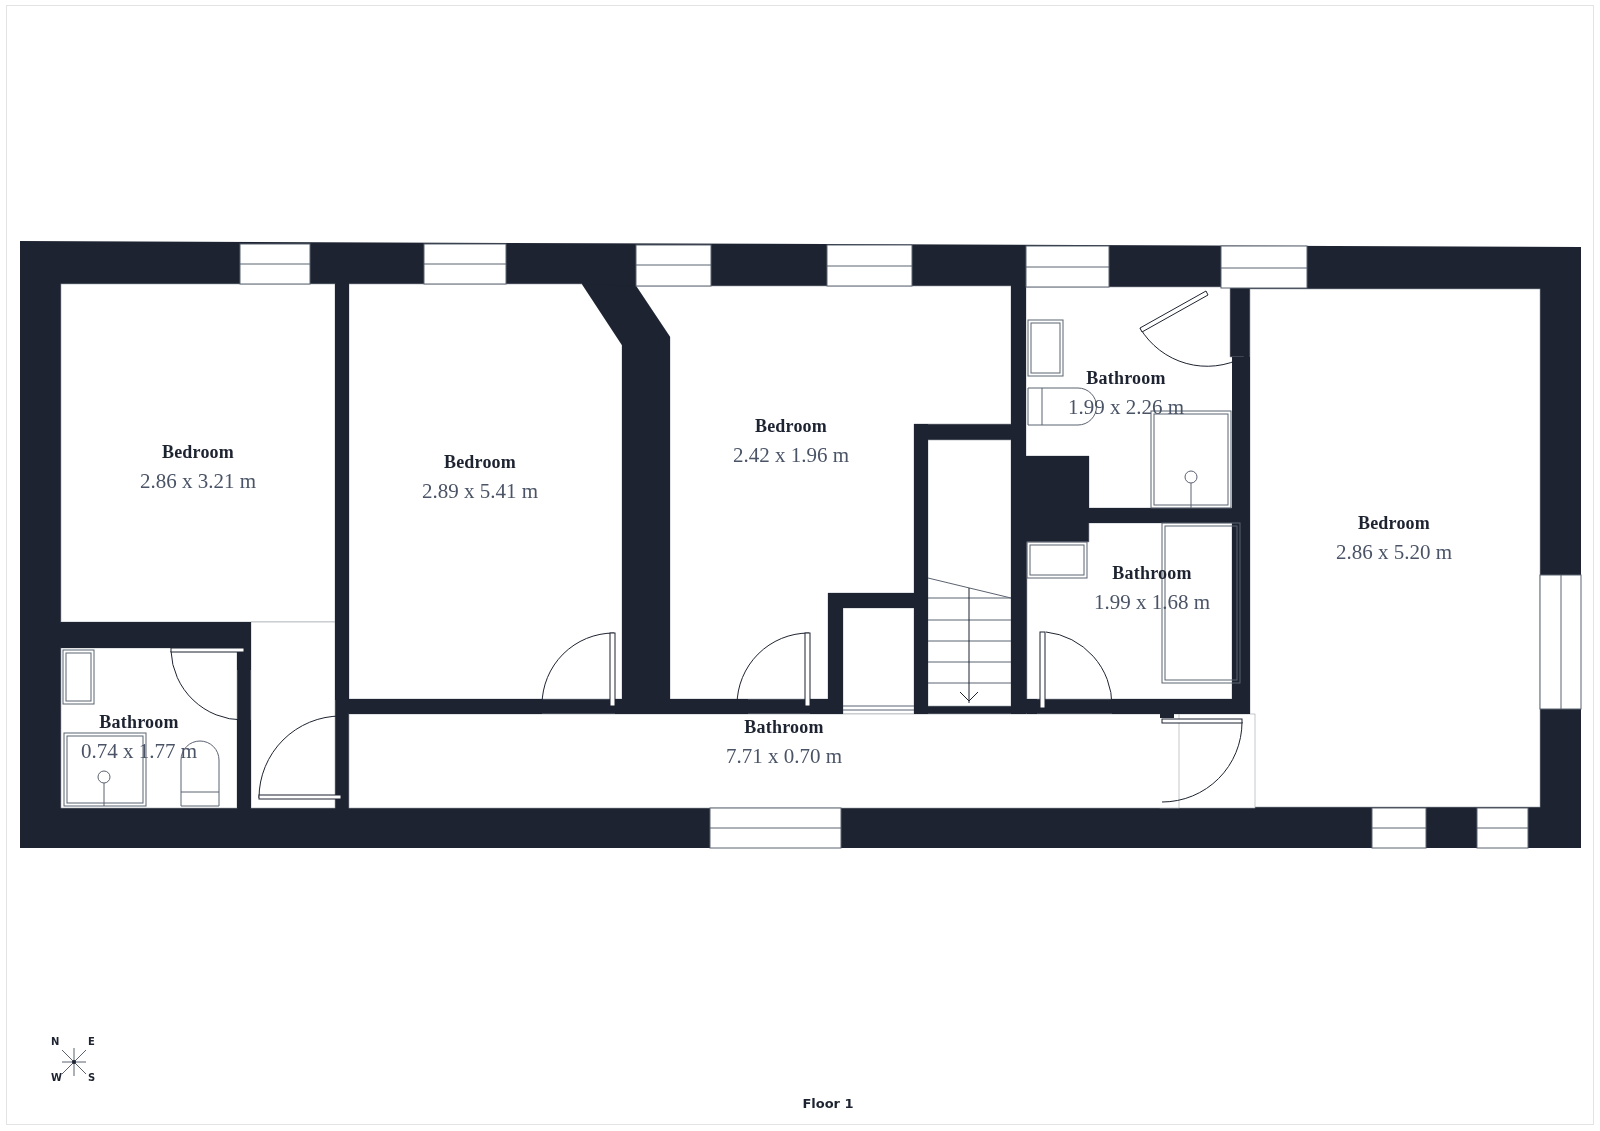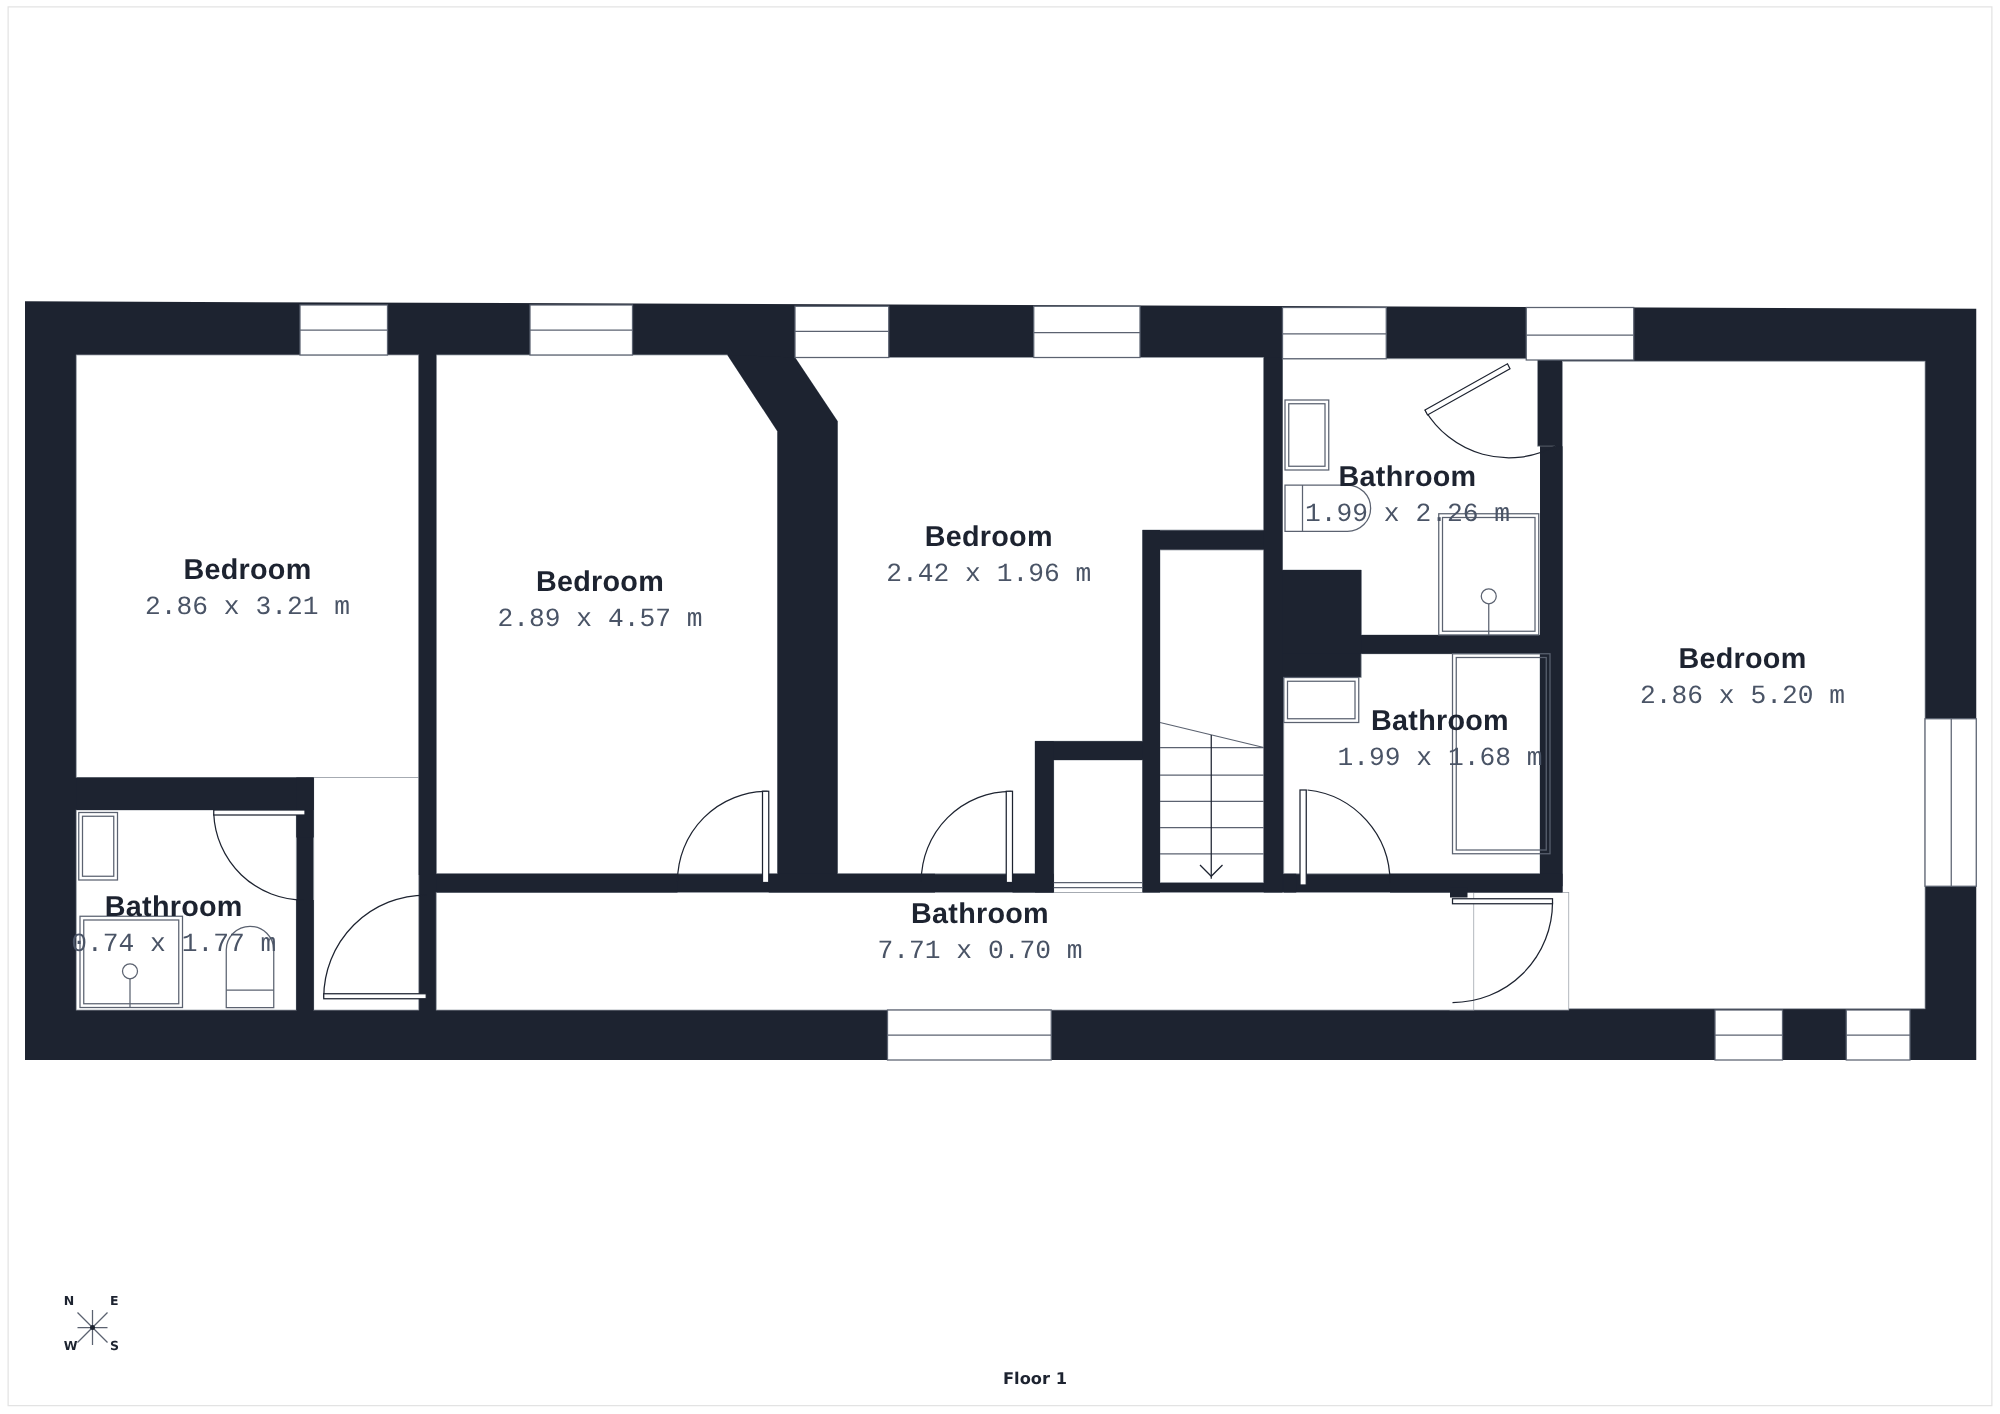--- a/index.html
+++ b/index.html
@@ -1,21 +1,21 @@
 <!DOCTYPE html>
 <html><head>
 <meta charset="utf-8">
 <style>
   html, body { margin: 0; padding: 0; background: #ffffff; }
   body { width: 1600px; height: 1131px; position: relative; overflow: hidden; font-family: "Liberation Sans", sans-serif; }
   .frame { position: absolute; left: 6px; top: 5px; width: 1588px; height: 1120px; border: 1.5px solid #e3e3e3; box-sizing: border-box; }
   svg.plan { position: absolute; left: 0; top: 0; }
   .label { position: absolute; text-align: center; transform: translateX(-50%); white-space: nowrap; }
-  .room-name { font-family: Liberation Sans, sans-serif; font-weight: bold; font-size: 23px; color: #1d2330; letter-spacing: 0.2px; }
-  .room-dim { font-family: Liberation Mono, monospace; font-size: 21px; color: #4a5466; margin-top: 6px; text-align: right; }
+  .room-name { font-family: Liberation Serif, serif; font-weight: bold; font-size: 18px; color: #1d2330; letter-spacing: 0.2px; }
+  .room-dim { font-family: Liberation Serif, serif; font-size: 21px; color: #4a5466; margin-top: 6px; text-align: right; }
   .floor-label { position: absolute; left: 800px; top: 1096px; transform: translateX(-50%); font-family: "DejaVu Sans", sans-serif; font-weight: bold; font-size: 13px; color: #1d2330; margin-left: 28px; }
   .compass { position: absolute; left: 46px; top: 1036px; width: 60px; height: 48px; }
   .compass span { position: absolute; font-family: "DejaVu Sans", sans-serif; font-weight: bold; font-size: 10px; color: #1d2330; }
 </style>
 </head>
 <body>
 
 <div class="frame"></div>
 
 <svg class="plan" width="1600" height="1131" viewBox="0 0 1600 1131">
@@ -148,21 +148,21 @@
     <rect x="1165" y="526" width="72" height="154"></rect>
   </g>
 </svg>
 
 <div class="label" style="left:198px; top:442px;">
   <div class="room-name">Bedroom</div>
   <div class="room-dim">2.86 x 3.21 m</div>
 </div>
 <div class="label" style="left:480px; top:452px;">
   <div class="room-name">Bedroom</div>
-  <div class="room-dim">2.89 x 4.57 m</div>
+  <div class="room-dim">2.89 x 5.41 m</div>
 </div>
 <div class="label" style="left:791px; top:416px;">
   <div class="room-name">Bedroom</div>
   <div class="room-dim">2.42 x 1.96 m</div>
 </div>
 <div class="label" style="left:1126px; top:368px;">
   <div class="room-name">Bathroom</div>
   <div class="room-dim">1.99 x 2.26 m</div>
 </div>
 <div class="label" style="left:1152px; top:563px;">

